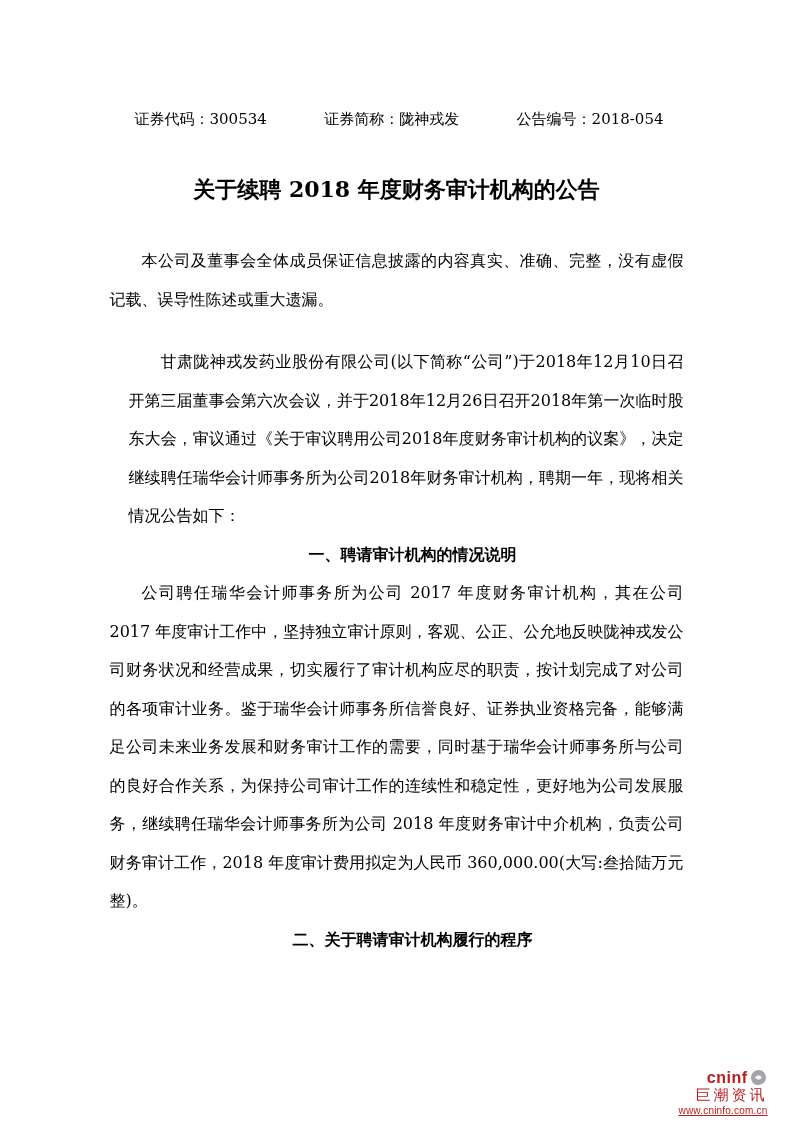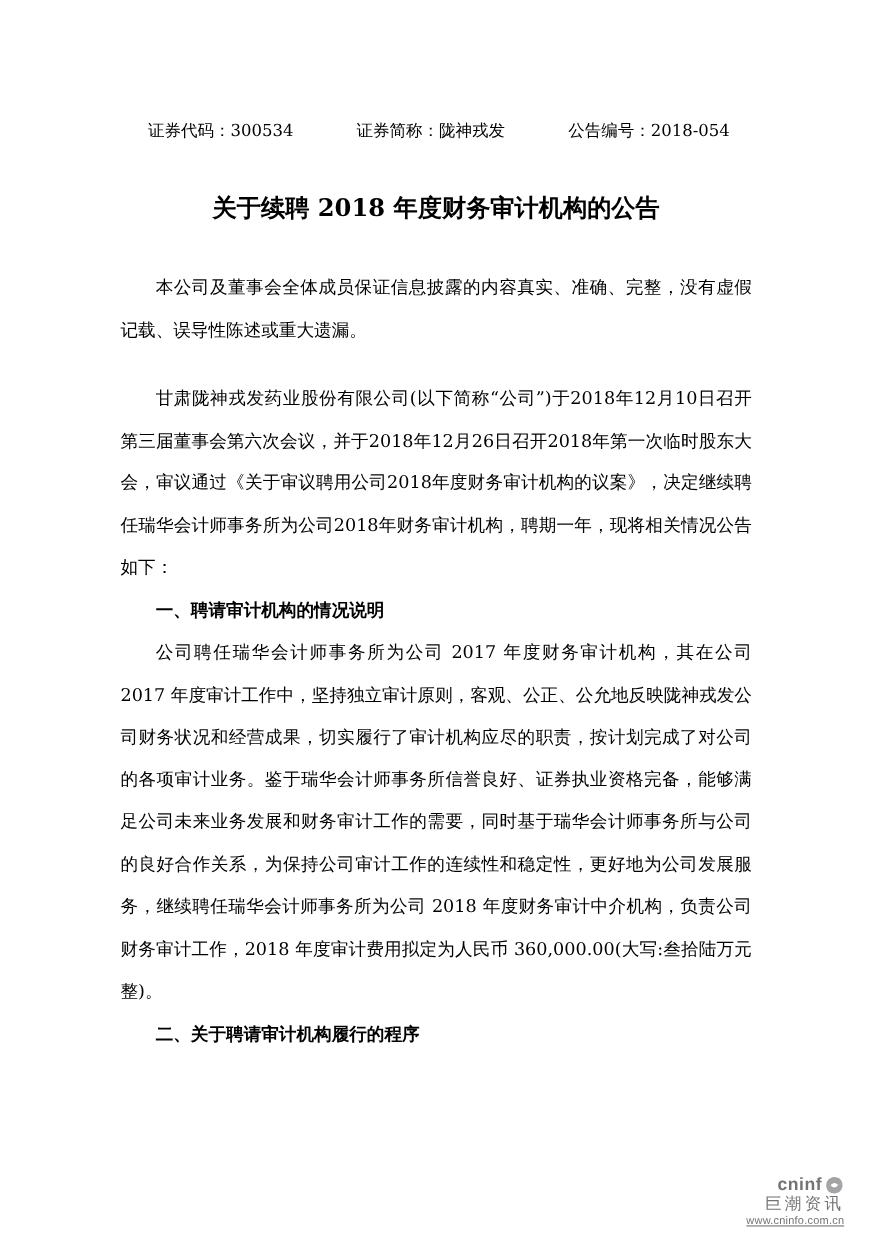--- a/index.html
+++ b/index.html
@@ -42,32 +42,32 @@
     margin: 32px 0 0 0;
     font-weight: normal;
   }
   .disclaimer, .para, .section-heading {
     font-size: 16px;
     line-height: 38.5px;
     text-indent: 2em;
     text-align: justify;
   }
   .para { margin: 0; }
-  .intro { margin-top: 24px; }
+  .intro { margin-top: 24px; margin-left: 19px; }
   .section-heading {
     margin: 0;
     font-weight: bold;
-    text-align: left;
+    text-align: center;
   }
   .cninfo-logo {
     position: absolute;
     right: 16px;
     bottom: 6px;
     text-align: right;
-    color: #737373;
+    color: #b91c1c;
     font-family: "Liberation Sans", "DejaVu Sans", sans-serif;
     line-height: 1.15;
   }
   .logo-row {
     display: flex;
     align-items: center;
     justify-content: flex-end;
     gap: 1px;
   }
   .logo-text {

